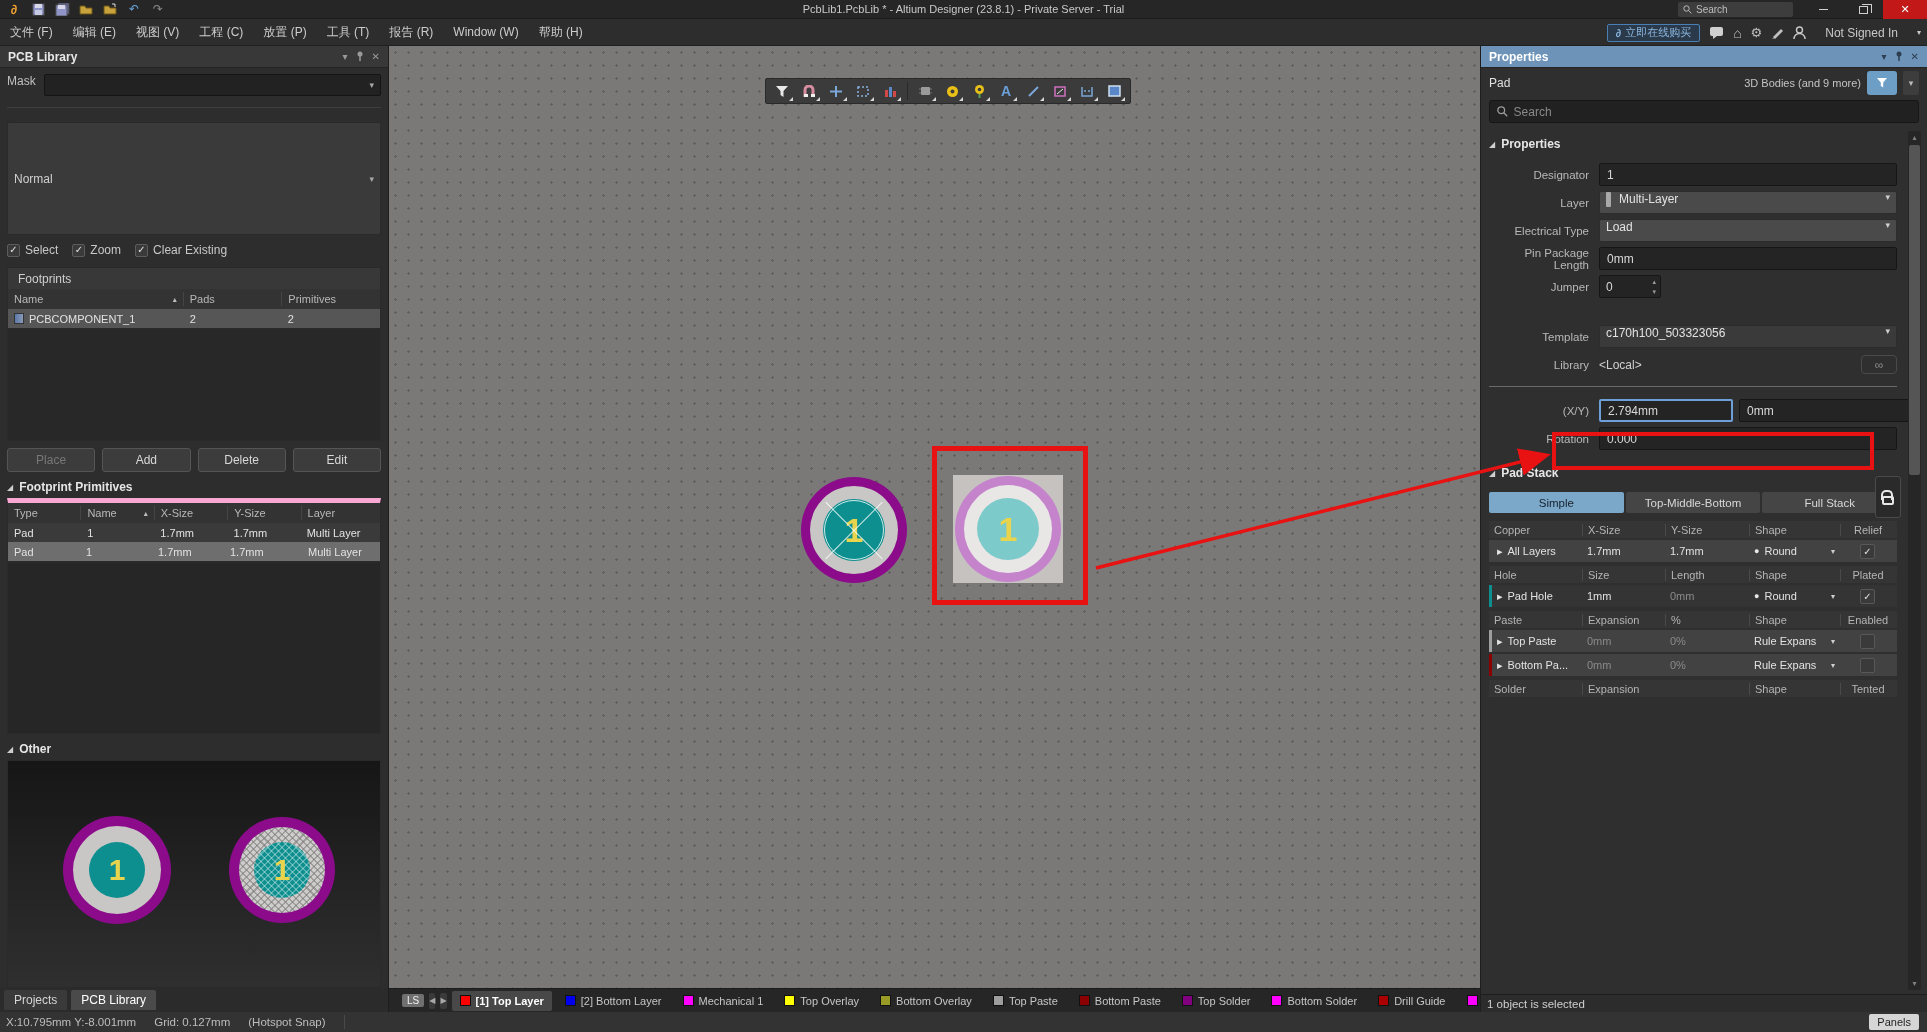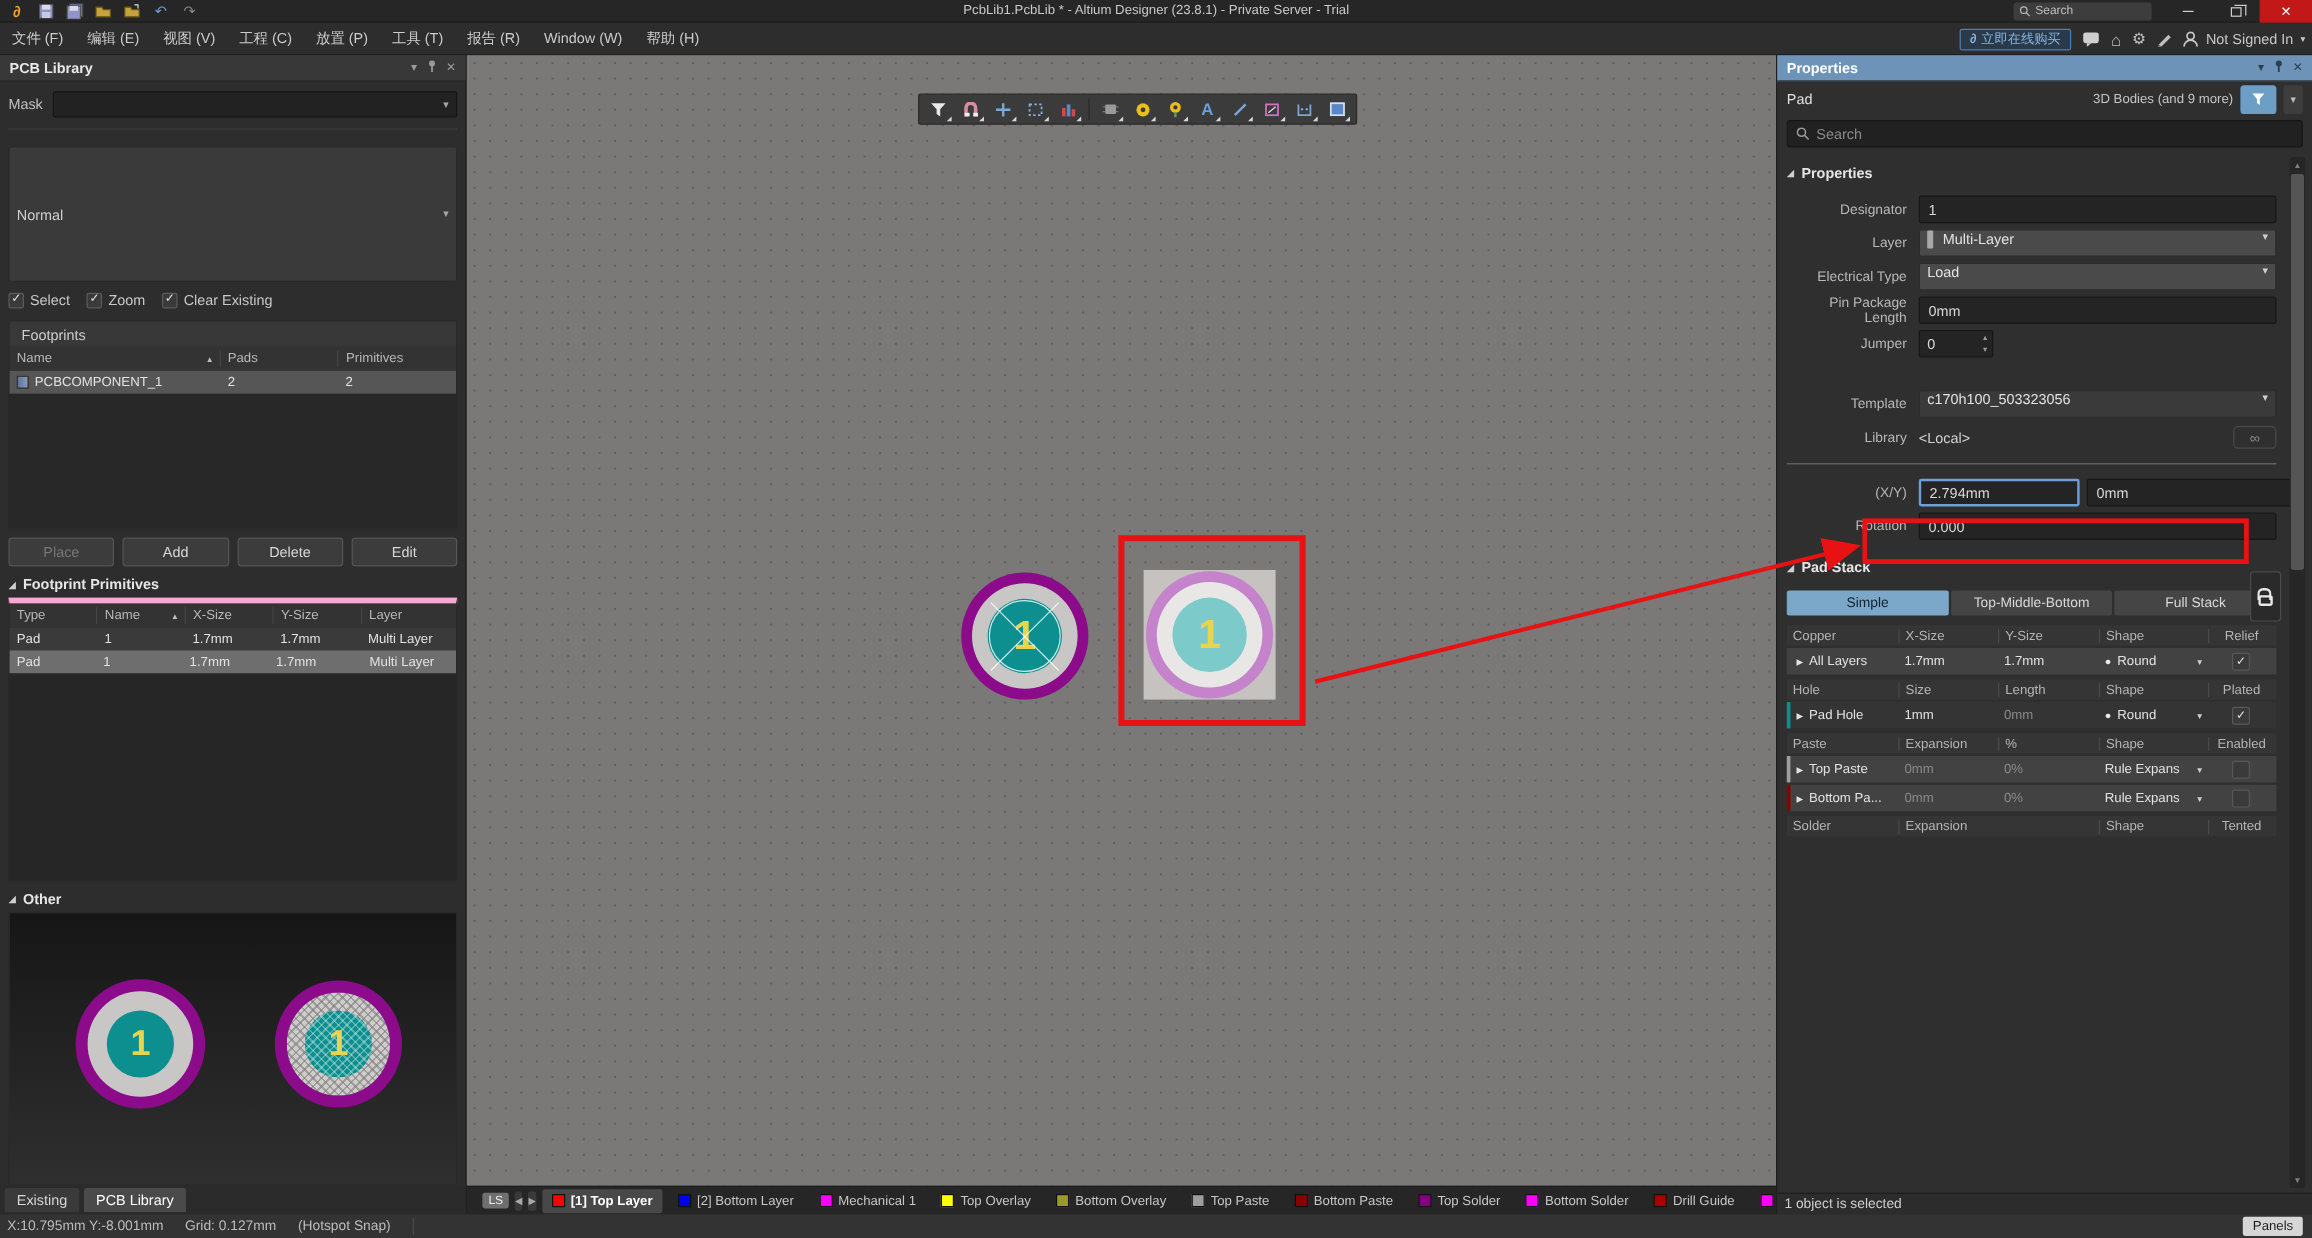--- a/index.html
+++ b/index.html
@@ -21,29 +21,29 @@
   .restore-glyph{width:9px;height:8px;border:1px solid #cfcfcf;position:relative}
   .restore-glyph:before{content:"";position:absolute;left:2px;top:-3px;width:9px;height:8px;border:1px solid #cfcfcf;border-left:none;border-bottom:none}
   .min-glyph{width:9px;height:1px;background:#cfcfcf}
 
   
   .menubar{position:absolute;left:0;top:19px;width:1927px;height:27px;background:#2d2d2d;display:flex;align-items:center;border-bottom:1px solid #1f1f1f}
   .menu-item{padding:0 10px;color:#cccccc;font-size:12px;height:27px;display:flex;align-items:center}
   .mb-right{position:absolute;right:6px;top:0;height:27px;display:flex;align-items:center;gap:9px}
   .buy-btn{border:1px solid #4a7fb5;color:#8ab4dd;background:#2a3a4a;height:18px;display:flex;align-items:center;gap:4px;padding:0 8px;font-size:11px;border-radius:2px}
   .mb-ic{color:#c0c0c0;font-size:13px;display:flex;align-items:center}
-  .signin{display:flex;align-items:center;gap:6px;color:#c8c8c8;font-size:12px}
+  .signin{display:flex;align-items:center;gap:19px;color:#c8c8c8;font-size:12px}
 
   
   .left-panel{position:absolute;left:0;top:46px;width:389px;height:966px;background:#2d2d2d;display:flex;flex-direction:column;border-right:1px solid #1e1e1e}
   .panel-header{height:22px;background:#383838;display:flex;align-items:center;padding:0 8px;border-bottom:1px solid #242424}
   .panel-header .ph-title{font-weight:bold;color:#e8e8e8;font-size:12px}
   .ph-icons{margin-left:auto;display:flex;gap:8px;color:#9a9a9a;font-size:10px;align-items:center}
   .lp-body{flex:1;display:flex;flex-direction:column;padding:6px 7px 0 7px;min-height:0}
-  .mask-row{display:flex;align-items:center;gap:8px;height:26px}
+  .mask-row{display:flex;align-items:flex-start;gap:8px;height:26px}
   .mask-row .lab{color:#c0c0c0}
   .dd{background:#222222;border:1px solid #141414;border-radius:2px;height:22px;display:flex;align-items:center;padding:0 6px;color:#d0d0d0;position:relative;flex:1}
   .dd .caret{margin-left:auto;color:#a8a8a8;font-size:9px}
   .lp-divider{height:1px;background:#3e3e3e;margin:7px 0}
   .btn{background:#3c3c3c;border:1px solid #555;border-radius:3px;color:#d8d8d8;height:24px;display:flex;align-items:center;justify-content:center;font-size:12px}
   .btn.disabled{color:#777}
   .lp-buttons{display:flex;gap:7px}
   .lp-buttons .btn.apply{flex:2}
   .lp-buttons .btn{flex:1}
   .mode-dd{margin-top:7px}
@@ -379,21 +379,21 @@
 
         <div class="pad" style="left:221px;top:56px;width:106px;height:106px;background:#8b0b8b">
           <div class="annulus hatch-gray" style="width:86px;height:86px">
             <div class="center hatch-teal" style="width:56px;height:56px;font-size:30px">
                 <span>1</span>
               </div>
           </div>
         </div>
       </div>
       <div class="lp-tabs" style="margin:0 -7px">
-        <div class="lp-tab">Existing</div>
+        <div class="lp-tab">Projects</div>
         <div class="lp-tab active">PCB Library</div>
       </div>
     </div>
   </div>
 
   <div class="canvas-wrap">
     <div class="canvas">
 
       <div class="fl-toolbar">
         <div class="tool">

